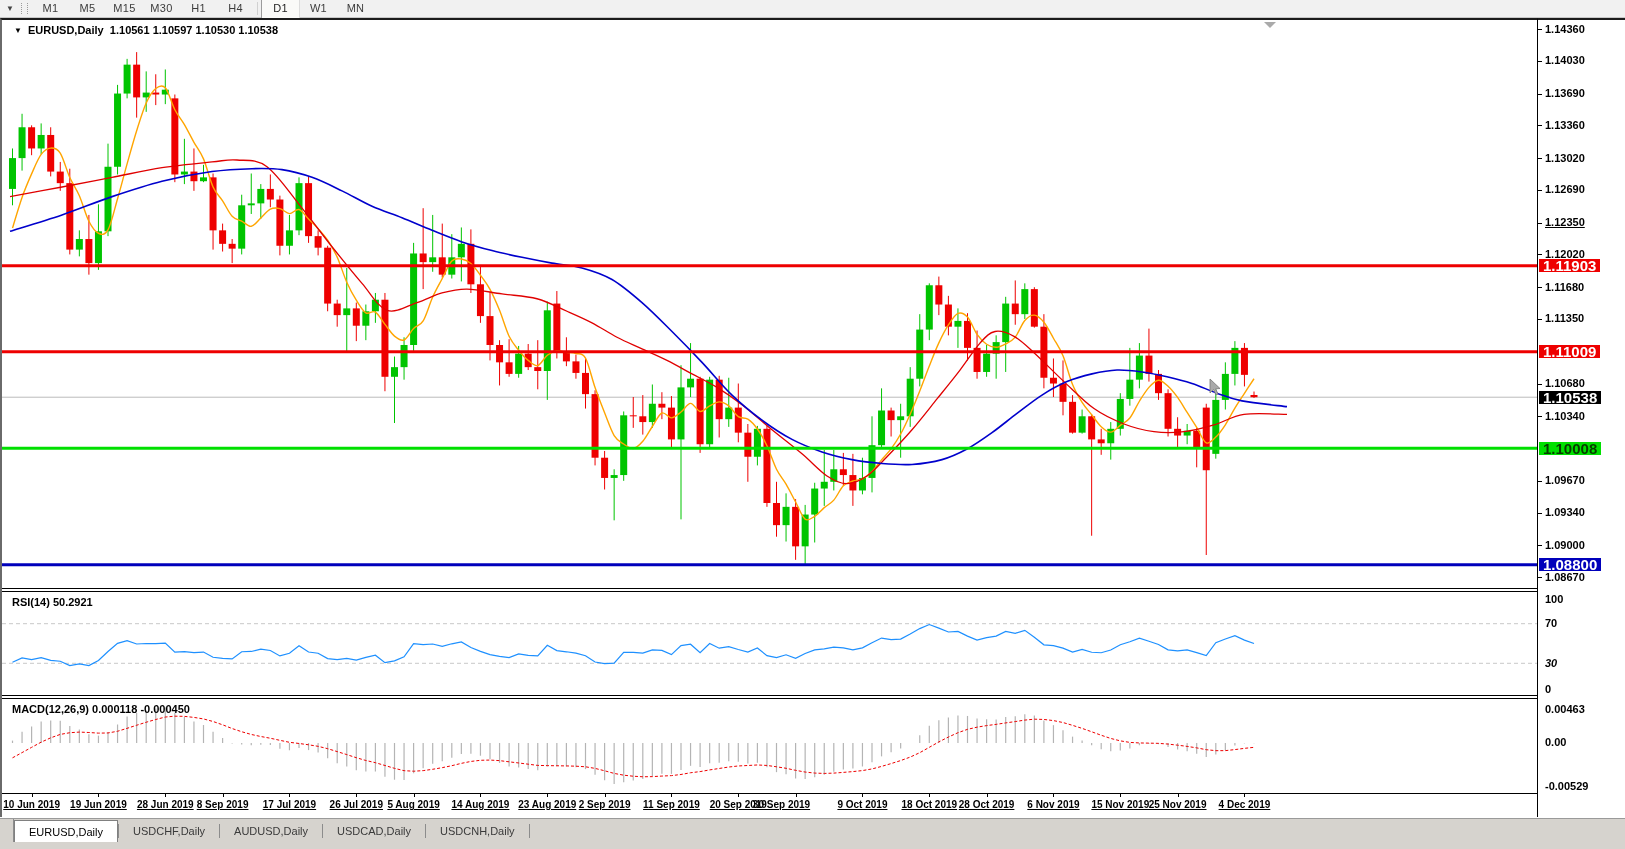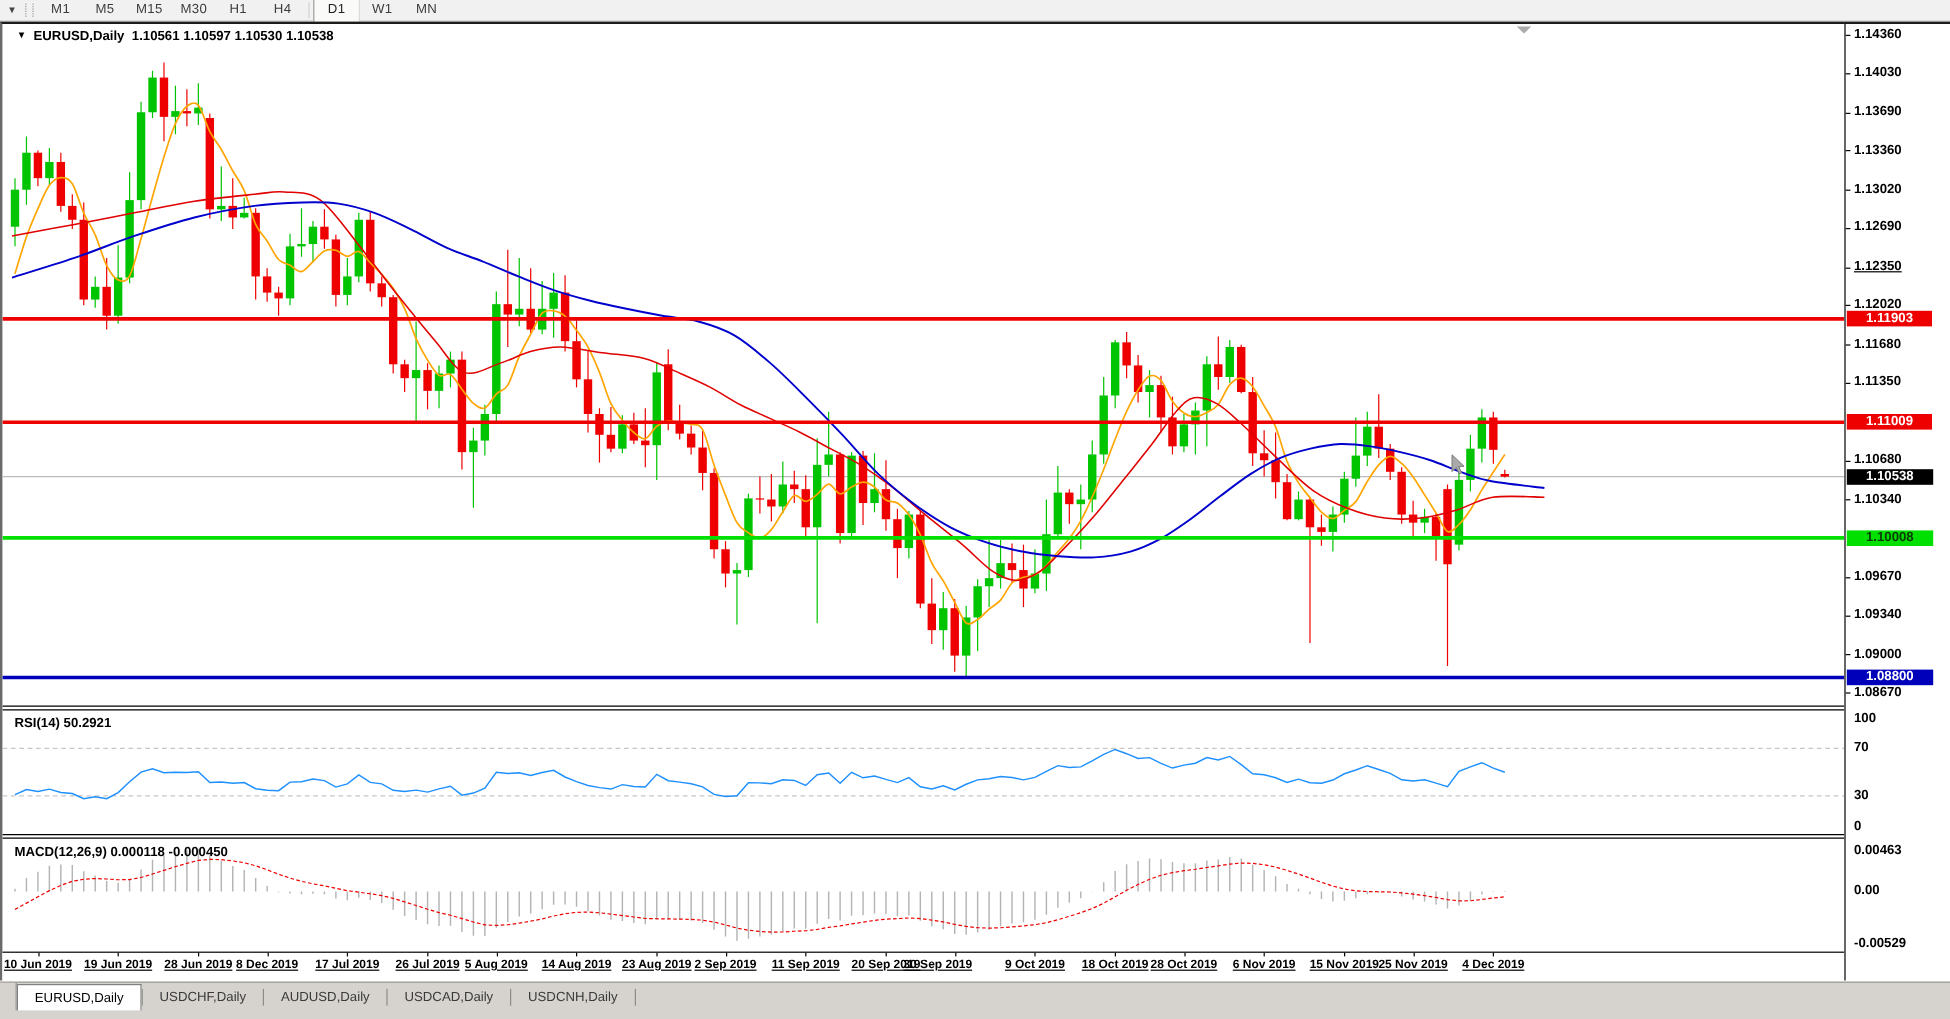--- a/index.html
+++ b/index.html
@@ -23,21 +23,21 @@
   #title-overlay{position:absolute;left:12px;top:4px;font-size:11px;font-weight:700;color:#000;white-space:nowrap;}
   #title-overlay .tri{font-size:8px;margin-right:6px;vertical-align:1px;}
   #dateaxis{position:absolute;left:0;top:773px;width:1535px;height:23px;border-top:1px solid #000;background:#fff;}
   .dlabel{position:absolute;top:5px;transform:translateX(-50%);font-size:10px;font-weight:700;color:#000;white-space:nowrap;text-decoration:underline;}
   .dtick{position:absolute;top:0;width:1px;height:3px;background:#000;}
   
   #paxis{position:absolute;left:1537px;top:18px;width:108px;height:799px;background:#fff;
          border-top:2px solid #1c1c1c;border-left:1px solid #000;box-sizing:border-box;}
   .ptick{position:absolute;left:7px;font-size:11px;font-weight:700;color:#000;white-space:nowrap;}
   .pdash{position:absolute;left:0;width:4px;height:1px;background:#000;}
-  .pbadge{position:absolute;left:1px;height:13px;line-height:13px;padding:0 16px;font-size:11px;font-weight:700;white-space:nowrap;}
+  .pbadge{position:absolute;left:1px;height:13px;line-height:13px;padding:0 4px;font-size:15px;font-weight:700;white-space:nowrap;}
   
   #tabsbar{position:absolute;left:0;top:818px;width:1625px;height:24px;background:#d6d3ce;
            border-top:1px solid #9a9a9a;display:flex;align-items:stretch;font-size:11px;}
   #tabspacer{width:13px;border-right:1px solid #8c8c8c;background:#d6d3ce;}
   .tab{display:flex;align-items:center;padding:0 14px;color:#3a3a3a;position:relative;}
   .tab.active{background:#fff;border:1px solid #808080;border-bottom:none;color:#000;margin-top:1px;}
   .tab-sep{width:1px;background:#8c8c8c;margin:5px 0;}
   #statusstrip{position:absolute;left:0;top:842px;width:1625px;height:7px;background:#d6d3ce;}
   
   #cursor{position:absolute;pointer-events:none;}
@@ -487,21 +487,21 @@
       <span class="tri">▼</span><span>EURUSD,Daily</span>&nbsp;&nbsp;<span>1.10561 1.10597 1.10530 1.10538</span>
     </div>
     <div id="dateaxis">
         <div class="dtick" style="left: 29.6px;"></div>
         <div class="dlabel" style="left: 29.6px;">10 Jun 2019</div>
         <div class="dtick" style="left: 96.45px;"></div>
         <div class="dlabel" style="left: 96.45px;">19 Jun 2019</div>
         <div class="dtick" style="left: 163.3px;"></div>
         <div class="dlabel" style="left: 163.3px;">28 Jun 2019</div>
         <div class="dtick" style="left: 220.6px;"></div>
-        <div class="dlabel" style="left: 220.6px;">8 Dec 2019</div>
+        <div class="dlabel" style="left: 220.6px;">8 Sep 2019</div>
         <div class="dtick" style="left: 287.45px;"></div>
         <div class="dlabel" style="left: 287.45px;">17 Jul 2019</div>
         <div class="dtick" style="left: 354.3px;"></div>
         <div class="dlabel" style="left: 354.3px;">26 Jul 2019</div>
         <div class="dtick" style="left: 411.6px;"></div>
         <div class="dlabel" style="left: 411.6px;">5 Aug 2019</div>
         <div class="dtick" style="left: 478.45px;"></div>
         <div class="dlabel" style="left: 478.45px;">14 Aug 2019</div>
         <div class="dtick" style="left: 545.3px;"></div>
         <div class="dlabel" style="left: 545.3px;">23 Aug 2019</div>
@@ -563,21 +563,21 @@
       <div class="ptick" style="top: 518.878px;">1.09000</div>
       <div class="pdash" style="top: 557.17px;"></div>
       <div class="ptick" style="top: 550.67px;">1.08670</div>
       <div class="pbadge" style="top: 239.205px; background: rgb(238, 0, 0); color: rgb(255, 255, 255);">1.11903</div>
       <div class="pbadge" style="top: 325.332px; background: rgb(238, 0, 0); color: rgb(255, 255, 255);">1.11009</div>
       <div class="pbadge" style="top: 370.708px; background: rgb(0, 0, 0); color: rgb(255, 255, 255);">1.10538</div>
       <div class="pbadge" style="top: 421.768px; background: rgb(0, 224, 0); color: rgb(7, 59, 0);">1.10008</div>
       <div class="pbadge" style="top: 538.145px; background: rgb(0, 0, 187); color: rgb(255, 255, 255);">1.08800</div>
       <div class="ptick" style="top: 573px;">100</div>
       <div class="ptick" style="top: 597.2px;">70</div>
-      <div class="ptick" style="top: 636.8px;">30</div>
+      <div class="ptick" style="top: 636.8px; font-style: italic;">30</div>
       <div class="ptick" style="top: 663px;">0</div>
       <div class="ptick" style="top: 683px;">0.00463</div>
       <div class="ptick" style="top: 716px;">0.00</div>
       <div class="ptick" style="top: 760px;">-0.00529</div>
     </div>
 
   <div id="tabsbar">
     <div id="tabspacer"></div>
     <div id="tabs-container" style="display:flex;align-items:stretch;">
         <div class="tab active">EURUSD,Daily</div>

